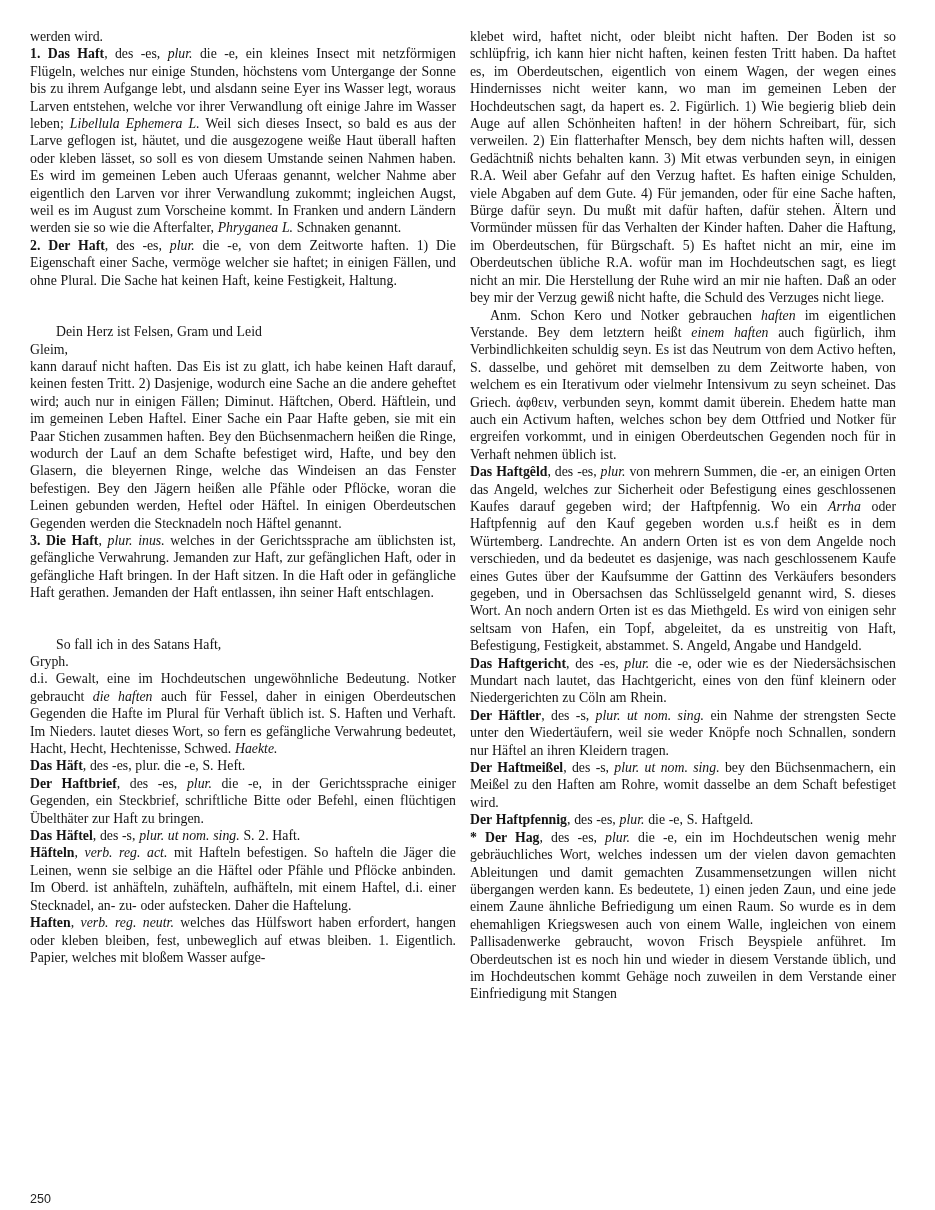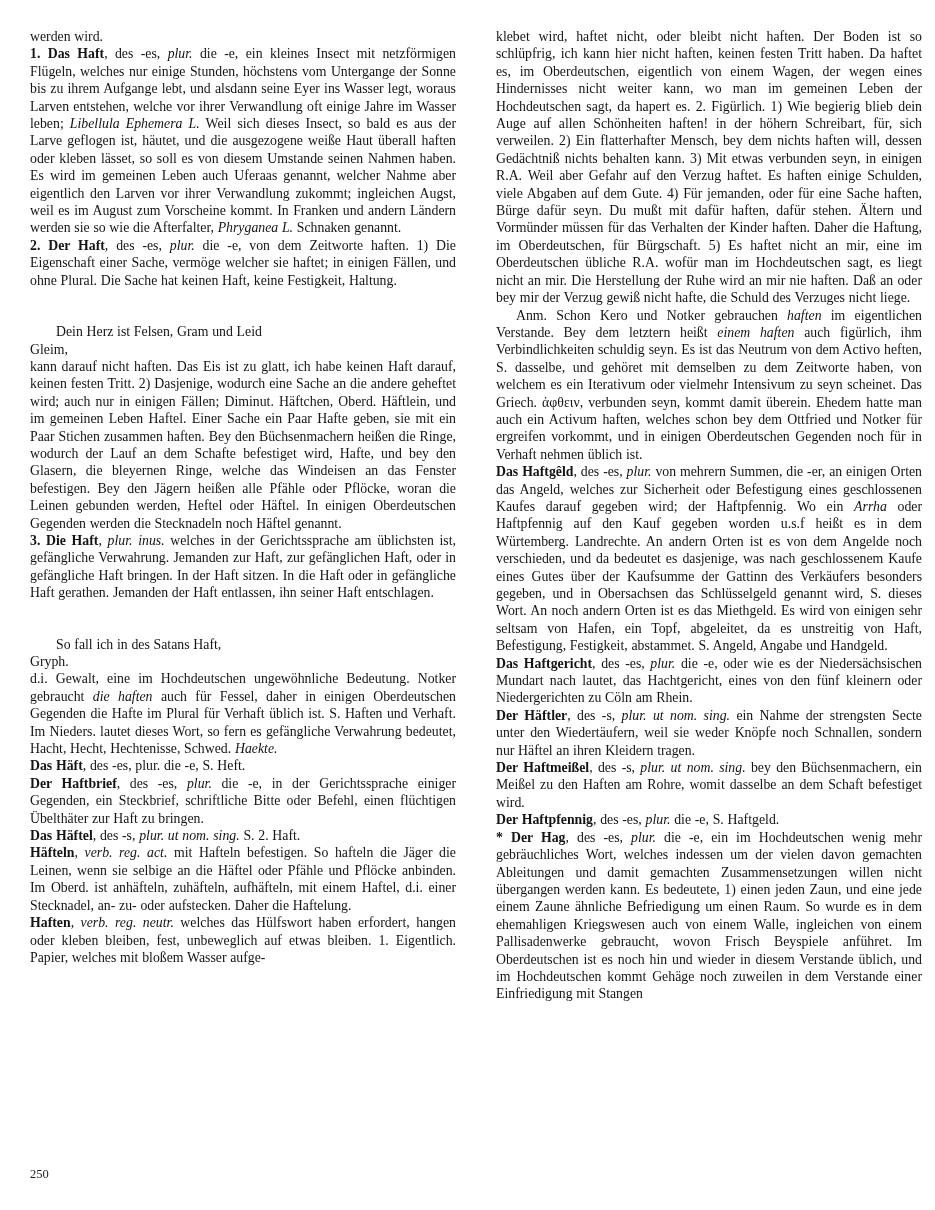--- a/index.html
+++ b/index.html
@@ -1,35 +1,35 @@
 <!DOCTYPE html>
 <html lang="de"><head>
 <meta charset="utf-8">
 <style>
   html,body{margin:0;padding:0;background:#dcdcdc;}
   .page{
     width:935px;height:1210px;margin:0 auto;background:#ffffff;position:relative;
     box-sizing:border-box;padding:28px 30px 0 30px;overflow:hidden;
     font-family:"Liberation Serif","DejaVu Serif",serif;color:#141414;
   }
-  .columns{display:flex;gap:40px;}
+  .columns{display:flex;gap:14px;}
   .column{
     width:426px;flex:0 0 426px;text-align:justify;
     font-size:13.8px;line-height:17.4px;
     hyphens:auto;-webkit-hyphens:auto;word-spacing:0.02em;
   }
   p.para{margin:0;padding:0;}
   p.verse{margin-left:26px;text-align:left;margin-top:34px;}
   p.attrib{text-align:left;}
   p.indent{text-indent:20px;}
   .b{font-weight:bold;}
   .i{font-style:italic;}
   .page-number{
-    position:absolute;left:30px;bottom:28px;font-size:12.5px;color:#222;
-    font-family:Liberation Serif, serif;
+    position:absolute;left:30px;bottom:4px;font-size:12.5px;color:#222;
+    font-family:Liberation Sans, sans-serif;
   }
 </style>
 </head>
 <body>
 
 <div class="page">
   <div class="columns">
     <div class="column">
         <p class="para"><span>werden wird.</span></p>
         <p class="para"><span class="b">1. Das Haft</span><span>, des -es, </span><span class="i">plur.</span><span> die -e, ein kleines Insect mit netzförmigen Flügeln, welches nur einige Stunden, höchstens vom Untergange der Sonne bis zu ihrem Aufgange lebt, und alsdann seine Eyer ins Wasser legt, woraus Larven entstehen, welche vor ihrer Verwandlung oft einige Jahre im Wasser leben; </span><span class="i">Libellula Ephemera L.</span><span> Weil sich dieses Insect, so bald es aus der Larve geflogen ist, häutet, und die ausgezogene weiße Haut überall haften oder kleben lässet, so soll es von diesem Umstande seinen Nahmen haben. Es wird im gemeinen Leben auch Uferaas genannt, welcher Nahme aber eigentlich den Larven vor ihrer Verwandlung zukommt; ingleichen Augst, weil es im August zum Vorscheine kommt. In Franken und andern Ländern werden sie so wie die Afterfalter, </span><span class="i">Phryganea L.</span><span> Schnaken genannt.</span></p>

